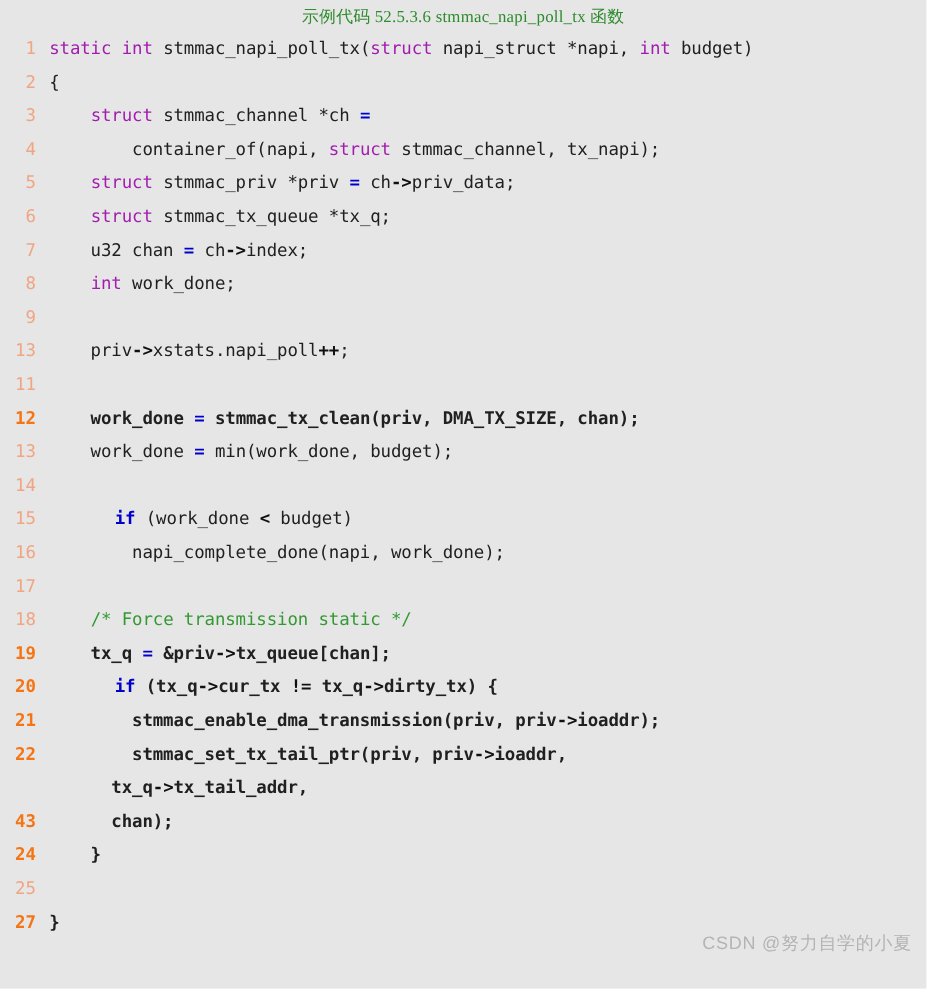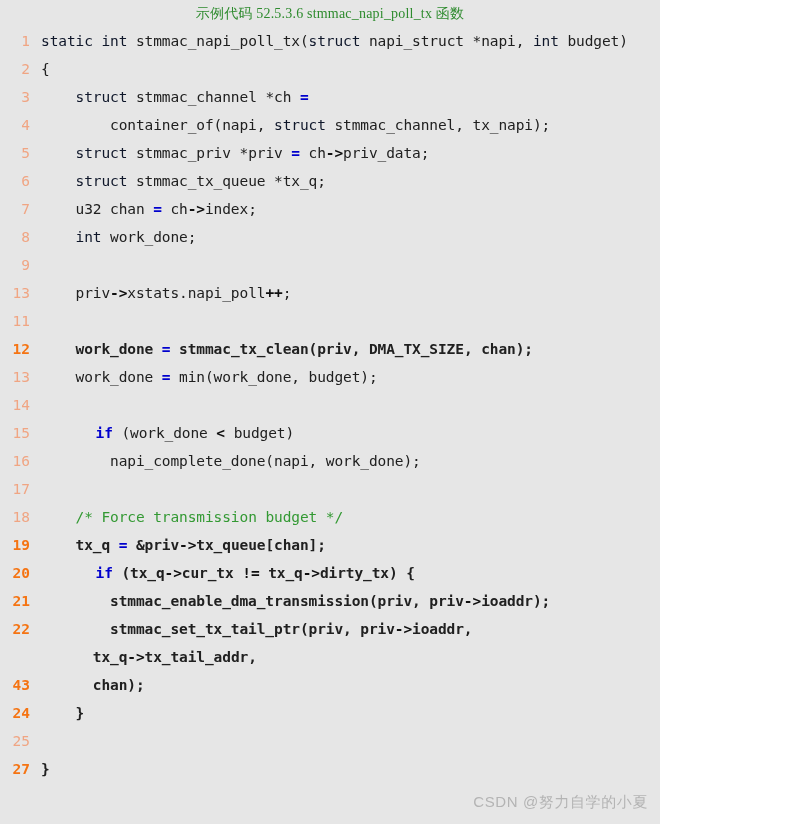--- a/index.html
+++ b/index.html
@@ -9,21 +9,21 @@
   }
   body {
     width: 792px;
     height: 824px;
     overflow: hidden;
     font-family: "Liberation Sans", sans-serif;
   }
 
   #code-block {
     position: relative;
-    width: 660px;
+    width: 772px;
     height: 824px;
     background: #e6e6e6;
     box-sizing: border-box;
     overflow: hidden;
   }
 
   #code-title {
     text-align: center;
     font-family: "Liberation Serif", "DejaVu Serif", serif;
     font-size: 14px;
@@ -68,31 +68,31 @@
     flex: 1 1 auto;
     white-space: pre;
     color: #202020;
     font-family: "DejaVu Sans Mono", "Liberation Mono", monospace;
     font-size: 14.5px;
     letter-spacing: -0.1px;
   }
   .src.bold { font-weight: bold; }
 
   
-  .k-type   { color: #0f172a; margin-top: 48px; }              
+  .k-type   { color: #a21caf; margin-top: 48px; }              
   .k-ctrl   { color: #0000cd; font-weight: bold; margin-left: 20px; } 
   .op       { color: #0000cd; font-weight: bold; } 
   .op-dark  { color: #101010; font-weight: bold; }
   .cmt      { color: #339933; }
   .plain    { color: #202020; }
 
   #watermark {
     position: absolute;
     right: 12px;
-    bottom: 12px;
+    bottom: 28px;
     font-family: "Liberation Sans", sans-serif;
     font-size: 15px;
     color: #b4b4b4;
     letter-spacing: 0.6px;
     white-space: nowrap;
     pointer-events: none;
   }
 </style>
 </head>
 <body>
@@ -112,21 +112,21 @@
       <div class="code-line"><span class="ln">8</span><span class="src"><span class="plain">    </span><span class="k-type">int</span><span class="plain"> work_done;</span></span></div>
       <div class="code-line"><span class="ln">9</span><span class="src"><span class="plain"></span></span></div>
       <div class="code-line"><span class="ln">13</span><span class="src"><span class="plain">    priv</span><span class="op-dark">-&gt;</span><span class="plain">xstats.napi_poll</span><span class="op-dark">++</span><span class="plain">;</span></span></div>
       <div class="code-line"><span class="ln">11</span><span class="src"><span class="plain"></span></span></div>
       <div class="code-line"><span class="ln hl">12</span><span class="src bold"><span class="plain">    work_done </span><span class="op">=</span><span class="plain"> stmmac_tx_clean(priv, DMA_TX_SIZE, chan);</span></span></div>
       <div class="code-line"><span class="ln">13</span><span class="src"><span class="plain">    work_done </span><span class="op">=</span><span class="plain"> min(work_done, budget);</span></span></div>
       <div class="code-line"><span class="ln">14</span><span class="src"><span class="plain"></span></span></div>
       <div class="code-line"><span class="ln">15</span><span class="src"><span class="plain">    </span><span class="k-ctrl">if</span><span class="plain"> (work_done </span><span class="op-dark">&lt;</span><span class="plain"> budget)</span></span></div>
       <div class="code-line"><span class="ln">16</span><span class="src"><span class="plain">        napi_complete_done(napi, work_done);</span></span></div>
       <div class="code-line"><span class="ln">17</span><span class="src"><span class="plain"></span></span></div>
-      <div class="code-line"><span class="ln">18</span><span class="src"><span class="plain">    </span><span class="cmt">/* Force transmission budget */</span></span></div>
+      <div class="code-line"><span class="ln">18</span><span class="src"><span class="plain">    </span><span class="cmt">/* Force transmission static */</span></span></div>
       <div class="code-line"><span class="ln hl">19</span><span class="src bold"><span class="plain">    tx_q </span><span class="op">=</span><span class="plain"> &amp;priv</span><span class="op-dark">-&gt;</span><span class="plain">tx_queue[chan];</span></span></div>
       <div class="code-line"><span class="ln hl">20</span><span class="src bold"><span class="plain">    </span><span class="k-ctrl">if</span><span class="plain"> (tx_q</span><span class="op-dark">-&gt;</span><span class="plain">cur_tx </span><span class="op-dark">!=</span><span class="plain"> tx_q</span><span class="op-dark">-&gt;</span><span class="plain">dirty_tx) {</span></span></div>
       <div class="code-line"><span class="ln hl">21</span><span class="src bold"><span class="plain">        stmmac_enable_dma_transmission(priv, priv</span><span class="op-dark">-&gt;</span><span class="plain">ioaddr);</span></span></div>
       <div class="code-line"><span class="ln hl">22</span><span class="src bold"><span class="plain">        stmmac_set_tx_tail_ptr(priv, priv</span><span class="op-dark">-&gt;</span><span class="plain">ioaddr,</span></span></div>
       <div class="code-line"><span class="ln hl"></span><span class="src bold"><span class="plain">      tx_q</span><span class="op-dark">-&gt;</span><span class="plain">tx_tail_addr,</span></span></div>
       <div class="code-line"><span class="ln hl">43</span><span class="src bold"><span class="plain">      chan);</span></span></div>
       <div class="code-line"><span class="ln hl">24</span><span class="src bold"><span class="plain">    }</span></span></div>
       <div class="code-line"><span class="ln">25</span><span class="src"><span class="plain"></span></span></div>
       <div class="code-line"><span class="ln hl">27</span><span class="src bold"><span class="plain">}</span></span></div>
     </div>

